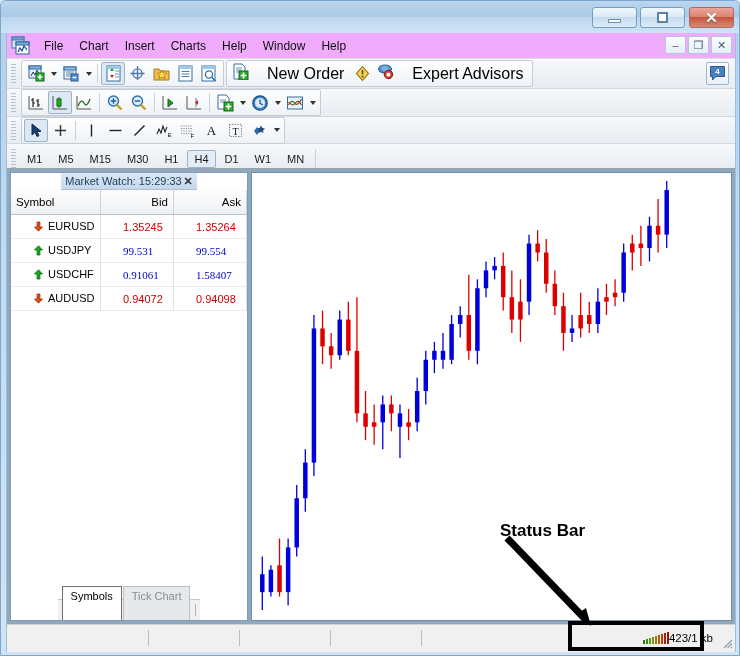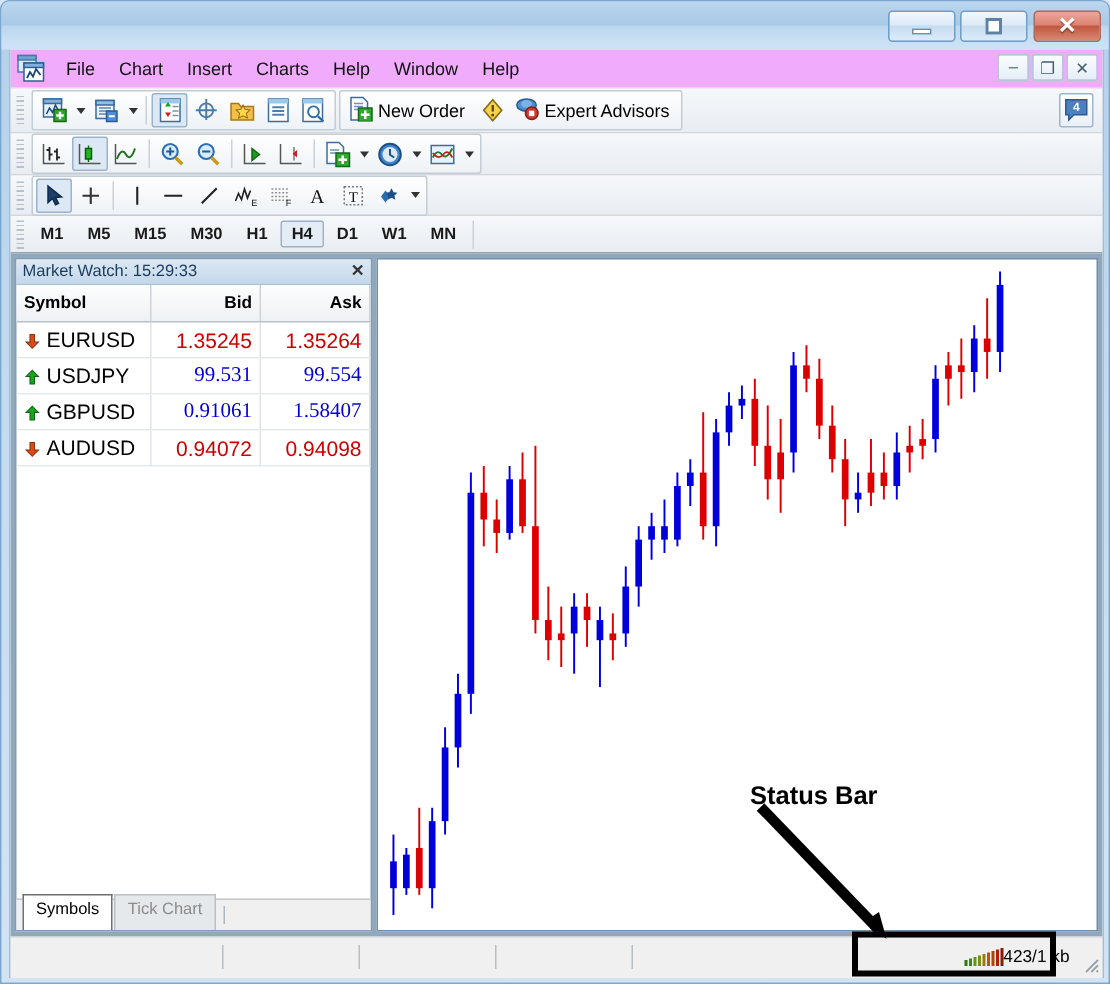--- a/index.html
+++ b/index.html
@@ -142,23 +142,23 @@
     border: 1px solid transparent;
     border-radius: 2px;
     box-sizing: border-box;
     flex: none;
   }
   .tbtn.pressed {
     border: 1px solid #9cb3c8;
     background: #dce8f3;
   }
   .tbtn-wide {
-    display:flex; align-items:center; gap:3px;
+    display:flex; align-items:center; gap:18px;
     height: 23px; padding: 0 5px 0 2px;
-    font-size: 12px; color:#000;
+    font-size: 16px; color:#000;
     border: 1px solid transparent; border-radius:2px;
     box-sizing:border-box; white-space:nowrap;
   }
   .tb-arrow {
     width: 11px; height:23px;
     display:flex;align-items:center;justify-content:center;
     flex:none;
   }
   .tb-arrow i {
     display:block; width:0;height:0;
@@ -189,21 +189,21 @@
     position:relative; height:26px;
     background: linear-gradient(to bottom,#f6f8fa,#e8edf2);
     border-bottom: 1px solid #d2d8de;
     display:flex; align-items:center;
   }
   
   #toolbar-period {
     position:relative; height:24px;
     background: linear-gradient(to bottom,#f6f8fa,#e8edf2);
     border-bottom: 1px solid #9aa3ab;
-    display:flex; align-items:center;font-weight:bold;
+    display:flex; align-items:flex-end;
   }
   .tfbtn {
     font-size: 11px; color:#1a1a1a;
     padding: 2px 6px; margin: 0 1px;
     border: 1px solid transparent; border-radius:2px;
     box-sizing:border-box; min-width:26px; text-align:center;
     white-space:nowrap;
   }
   .tfbtn.active {
     border:1px solid #9cb3c8;
@@ -217,72 +217,72 @@
     background: #8fa8bd;
   }
 
   
   #market-watch {
     position:absolute; left:3px; top:3px;
     width:238px; height:449px;
     background:#fff;
     border:1px solid #7f9db9;
     box-sizing:border-box;
-    display:flex; flex-direction:column;
+    display:flex; flex-direction:column;align-items:center;
   }
   #mw-titlebar {
     height:16px;
     background: linear-gradient(to bottom,#dbe8f4,#c4d8ea);
     border-bottom:1px solid #a8c0d6;
     display:flex;align-items:center;
     padding:0 2px 0 4px;
     font-size:11px; color:#1b3a5c;
     flex:none;
   }
   #mw-title { flex:1; white-space:nowrap; }
   #mw-close {
     width:13px;height:13px;
     display:flex;align-items:center;justify-content:center;
     font-size:11px;font-weight:bold;color:#333;line-height:1;
   }
   #mw-table { width:100%; border-collapse:collapse; table-layout:fixed; }
   #mw-table th {
-    font-size:11.5px; font-weight:bold; color:#000;
+    font-size:11.5px; font-weight:normal; color:#000;
     background: linear-gradient(to bottom,#fdfdfd,#eef1f4);
     border-right:1px solid #cdd3d9;
     border-bottom:1px solid #b9c0c7;
     padding:3px 5px; height:18px;
     text-align:right;
   }
   #mw-table th.sym { text-align:left; }
   #mw-table td {
-    font-size:14px;
+    font-size:11px;
     border-right:1px solid #dfe3e7;
     border-bottom:1px solid #e7eaed;
-    padding:2px 5px; height:19px;
+    padding:2px 22px; height:19px;
     text-align:right;
     white-space:nowrap;
   }
   #mw-table td.sym { text-align:left; color:#000; }
   .arrow-ico { display:inline-block; width:12px; vertical-align:-2px; margin-right:3px; }
   .price-up { color:#0000cc;font-family:Liberation Serif, serif; }
   .price-down { color:#cc0000; }
 
   
   #mw-tabs {
     margin-top:auto;
     height:20px;
     border-top:1px solid #c2c8ce;
     background:#f0f0f0;
     display:flex; align-items:flex-end;
     padding-left:4px;
     flex:none;
   }
   .mw-tab {
-    font-size:11px; padding:3px 8px 8px 8px;
+    font-size:11px; padding:3px 8px 18px 8px;
     border:1px solid #b9c0c7;
     border-bottom:none;
     background:#e6e9ec;
     color:#8b8b8b;
     margin-right:1px;
   }
   .mw-tab.active {
     background:#fff; color:#000;
     border-color:#6f6f6f;
     font-weight:normal;
@@ -750,21 +750,21 @@
               </td>
               <td class="price-up">99.531</td>
               <td class="price-up">99.554</td>
             </tr>
             <tr>
               <td class="sym">
                 <span class="arrow-ico">
                   <svg width="11" height="11" viewBox="0 0 11 11">
                     <path d="M4 10 h3 v-5 h2.6 L5.5 .8 1.4 5 H4 z" fill="#19a31e" stroke="#0c6310" stroke-width=".7"></path>
                   </svg>
-                </span><span>GBPUSD</span>
+                </span><span>USDCHF</span>
               </td>
               <td class="price-up">0.91061</td>
               <td class="price-up">1.58407</td>
             </tr>
             <tr>
               <td class="sym">
                 <span class="arrow-ico">
                   <svg width="11" height="11" viewBox="0 0 11 11">
                     <path d="M4 1 h3 v5 h2.6 L5.5 10.2 1.4 6 H4 z" fill="#d94b18" stroke="#8c2f0c" stroke-width=".7"></path>
                   </svg>

